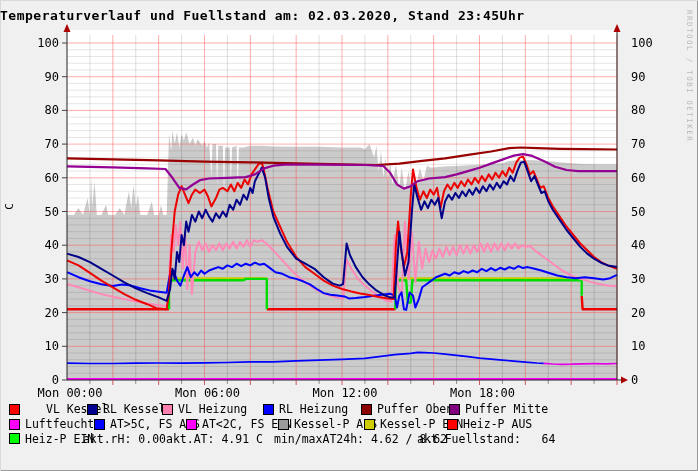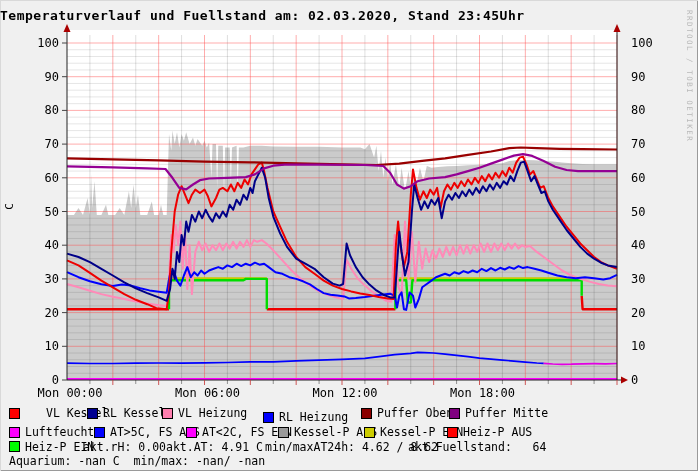--- a/index.html
+++ b/index.html
@@ -29,30 +29,30 @@
   .legend-row{display:flex;align-items:center;white-space:pre;}
   .legend-item{display:inline-flex;align-items:center;white-space:pre;}
   .swatch{
     display:inline-block;width:9px;height:9px;border:1px solid #000;
     margin-right:5px;flex:none;
   }
   
   .row-0 .legend-item:nth-child(1){width:78px;gap:21px;}
   .row-0 .legend-item:nth-child(2){width:75px;}
   .row-0 .legend-item:nth-child(3){width:101px;}
-  .row-0 .legend-item:nth-child(4){width:98px;margin-top:8px;}
+  .row-0 .legend-item:nth-child(4){width:98px;}
   .row-0 .legend-item:nth-child(5){width:88px;}
   .row-1 .legend-item:nth-child(1){width:85px;}
   .row-1 .legend-item:nth-child(2){width:92px;}
   .row-1 .legend-item:nth-child(3){width:92px;}
   .row-1 .legend-item:nth-child(4){width:86px;}
   .row-1 .legend-item:nth-child(5){width:83px;}
   .row-2 .legend-item:nth-child(1){width:78px;align-items:center;}
   .row-2 .legend-item:nth-child(2){width:79px;justify-content:flex-end;}
-  .row-2 .legend-item:nth-child(3){width:99px;}
+  .row-2 .legend-item:nth-child(3){width:108px;}
   .row-2 .legend-item:nth-child(4){width:143px;}
 </style>
 </head>
 <body>
 
 <div class="screen">
   <div class="title">Temperaturverlauf und Fuellstand am: 02.03.2020, Stand 23:45Uhr</div>
   <div class="ylabel">C</div>
   <svg id="chart" width="698" height="471">
       <rect x="67" y="30" width="550" height="350" fill="#ffffff"></rect>
@@ -223,15 +223,14 @@
         <text x="207.5" y="397" text-anchor="middle" font-size="12" font-family="&quot;DejaVu Sans Mono&quot;,monospace" fill="#000">Mon 06:00</text>
         <text x="345" y="397" text-anchor="middle" font-size="12" font-family="&quot;DejaVu Sans Mono&quot;,monospace" fill="#000">Mon 12:00</text>
         <text x="482.5" y="397" text-anchor="middle" font-size="12" font-family="&quot;DejaVu Sans Mono&quot;,monospace" fill="#000">Mon 18:00</text>
       </g>
     </svg>
   <div class="watermark">RRDTOOL / TOBI OETIKER</div>
   <div class="legend" id="legend">
       <div class="legend-row row-0"><span class="legend-item"><span class="swatch" style="background: rgb(255, 0, 0);"></span><span>VL Kessel</span></span><span class="legend-item"><span class="swatch" style="background: rgb(0, 0, 144);"></span><span>RL Kessel</span></span><span class="legend-item"><span class="swatch" style="background: rgb(255, 127, 175);"></span><span>VL Heizung</span></span><span class="legend-item"><span class="swatch" style="background: rgb(0, 0, 255);"></span><span>RL Heizung</span></span><span class="legend-item"><span class="swatch" style="background: rgb(139, 0, 0);"></span><span>Puffer Oben</span></span><span class="legend-item"><span class="swatch" style="background: rgb(128, 0, 128);"></span><span>Puffer Mitte</span></span></div>
       <div class="legend-row row-1"><span class="legend-item"><span class="swatch" style="background: rgb(255, 0, 255);"></span><span>Luftfeuchte</span></span><span class="legend-item"><span class="swatch" style="background: rgb(0, 0, 255);"></span><span>AT&gt;5C, FS AUS</span></span><span class="legend-item"><span class="swatch" style="background: rgb(255, 0, 255);"></span><span>AT&lt;2C, FS EIN</span></span><span class="legend-item"><span class="swatch" style="background: rgb(154, 154, 154);"></span><span>Kessel-P AUS</span></span><span class="legend-item"><span class="swatch" style="background: rgb(204, 204, 0);"></span><span>Kessel-P EIN</span></span><span class="legend-item"><span class="swatch" style="background: rgb(255, 0, 0);"></span><span>Heiz-P AUS</span></span></div>
       <div class="legend-row row-2"><span class="legend-item"><span class="swatch" style="background: rgb(0, 255, 0);"></span><span>Heiz-P EIN</span></span><span class="legend-item"><span>akt.rH: 0.00</span></span><span class="legend-item"><span>akt.AT: 4.91 C</span></span><span class="legend-item"><span>min/maxAT24h: 4.62 / 8.62</span></span><span class="legend-item"><span>akt.Fuellstand:   64</span></span></div>
-      <div class="legend-row row-3"><span class="legend-item"><span>Aquarium: -nan C  min/max: -nan/ -nan</span></span></div>
     </div>
 </div>
 
 </body></html>

